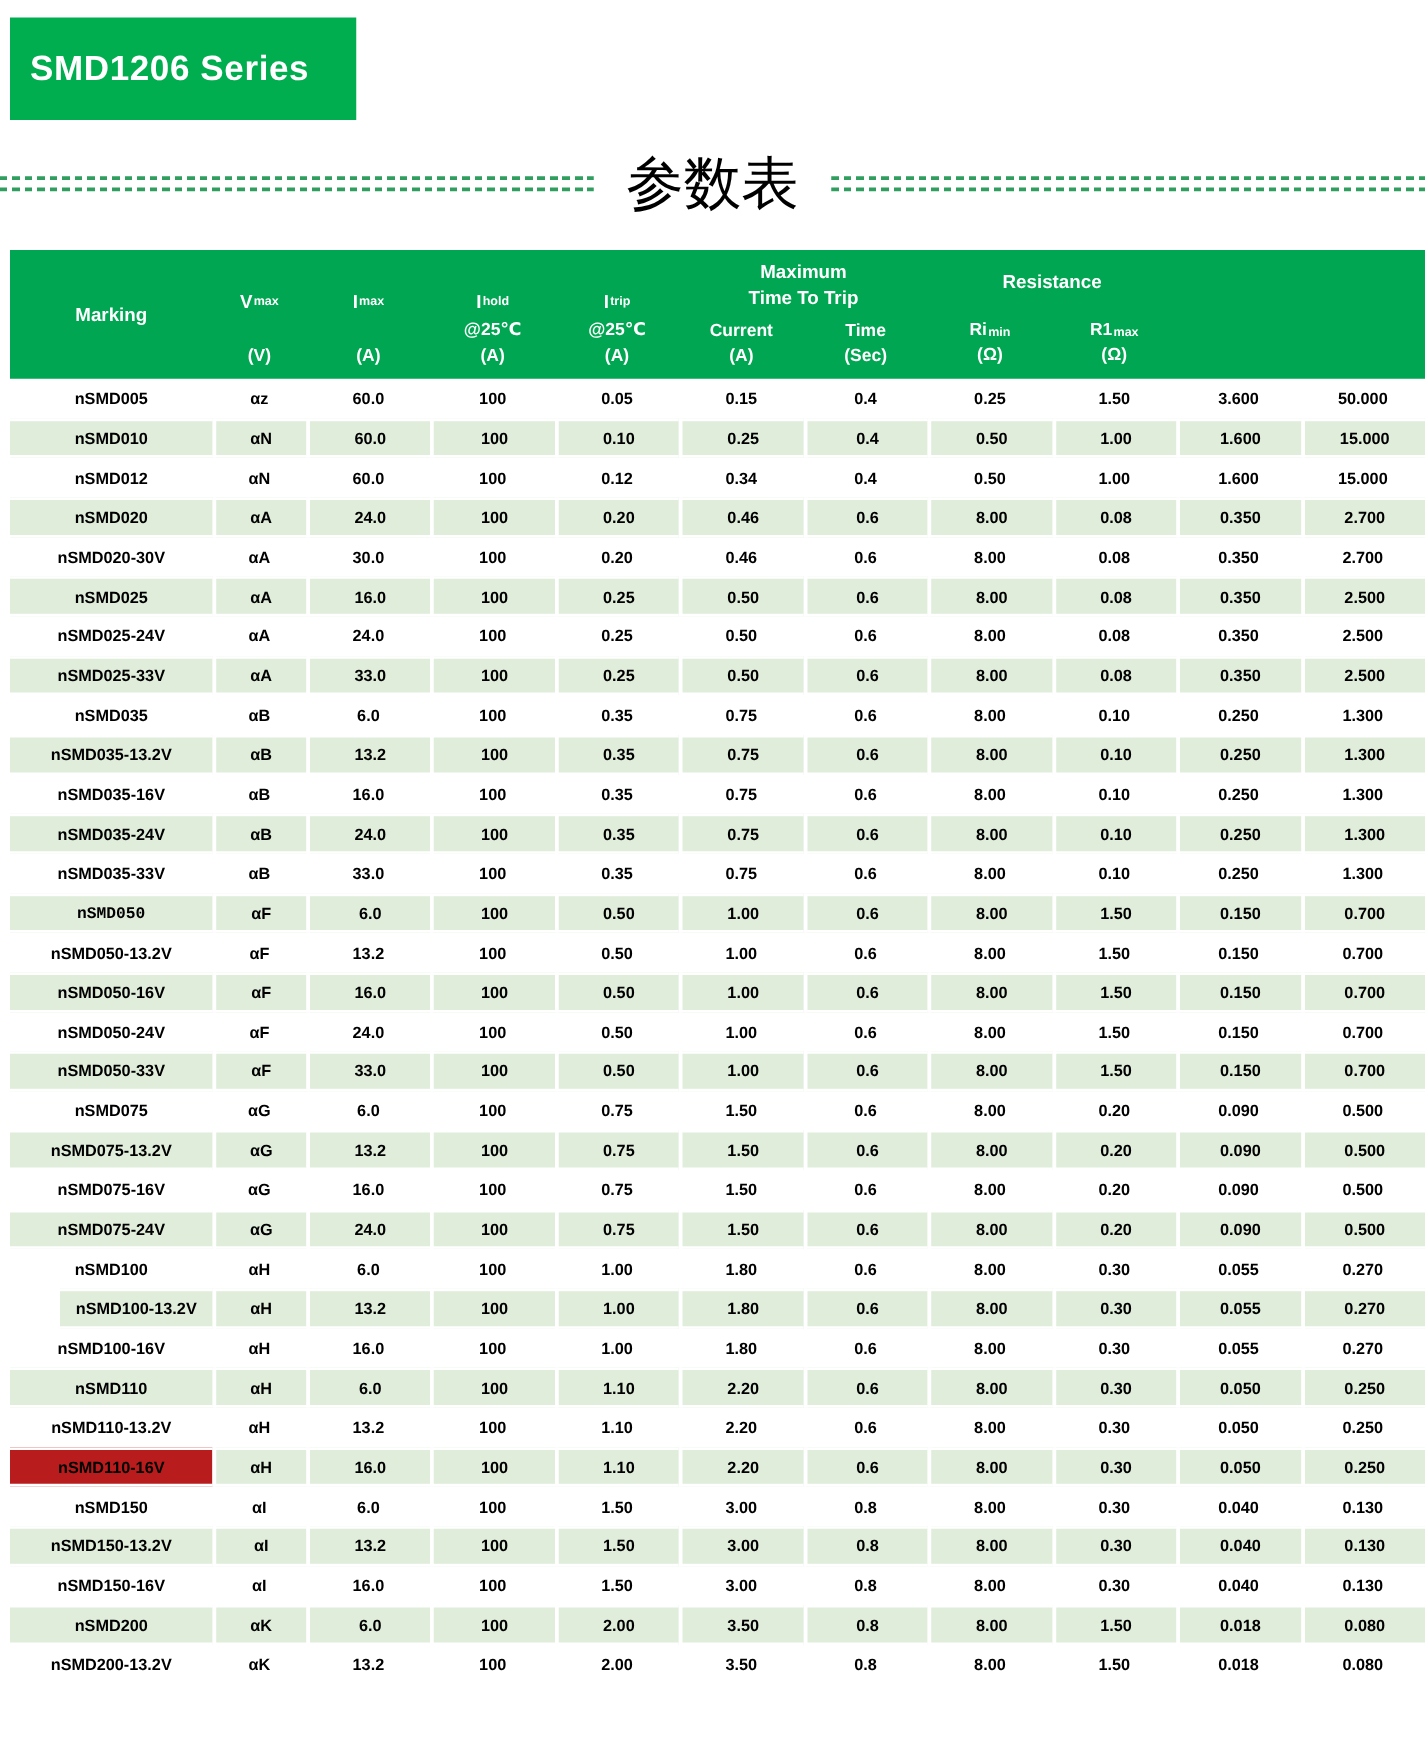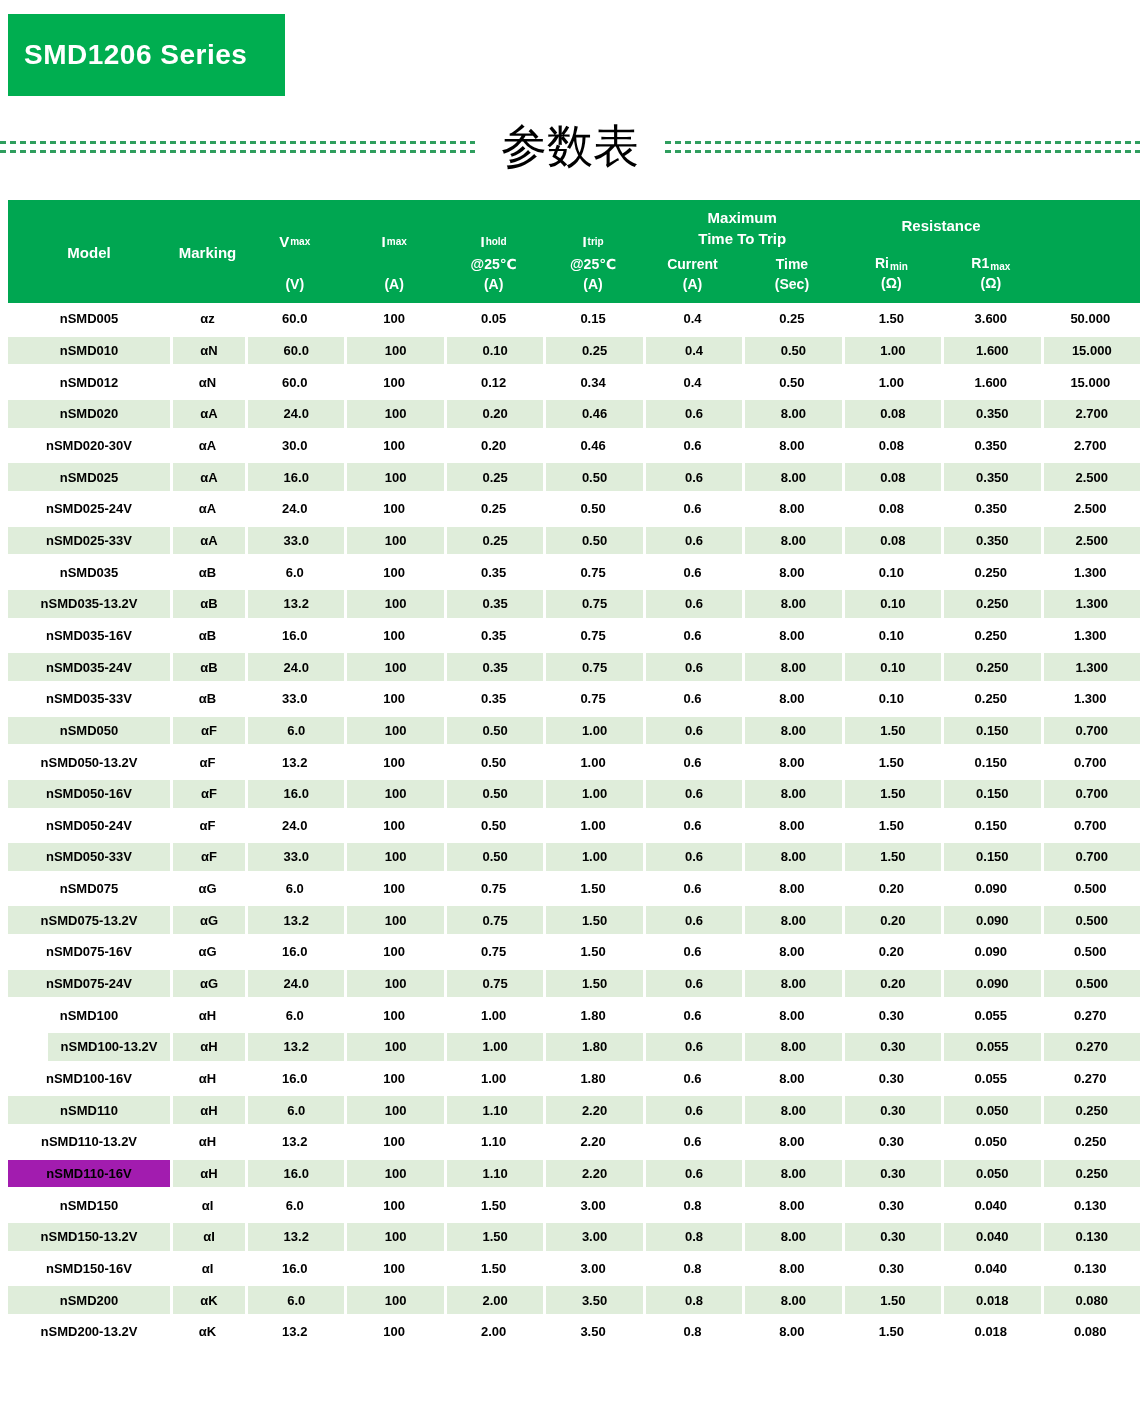--- a/index.html
+++ b/index.html
@@ -79,23 +79,20 @@
   <div class="dash-group">
     <div class="dash-line"></div>
     <div class="dash-line"></div>
   </div>
 </div>
 
 <div class="ptable">
 
   <div class="thead" id="thead" style="background: rgb(0, 166, 81);">
     <div class="hcol hcenter">
-      <span>Model</span>
-    </div>
-    <div class="hcol hcenter">
       <span>Marking</span>
     </div>
 
     <div class="hcol">
       <div class="hl1">
           <span>V</span>
           <sub class="hsub">max</sub>
         </div>
       <div class="hl2"></div>
       <div class="hl3">(V)</div>
@@ -331,21 +328,21 @@
         <div class="tcell">100</div>
         <div class="tcell">0.35</div>
         <div class="tcell">0.75</div>
         <div class="tcell">0.6</div>
         <div class="tcell">8.00</div>
         <div class="tcell">0.10</div>
         <div class="tcell">0.250</div>
         <div class="tcell">1.300</div>
       </div>
       <div class="trow alt">
-        <div class="tcell" style="background: rgb(223, 237, 218);">nSMD050</div>
+        <div class="tcell" style="background: rgb(223, 237, 218); font-family: Liberation Mono, monospace;">nSMD050</div>
         <div class="tcell" style="background: rgb(223, 237, 218);">αF</div>
         <div class="tcell" style="background: rgb(223, 237, 218);">6.0</div>
         <div class="tcell" style="background: rgb(223, 237, 218);">100</div>
         <div class="tcell" style="background: rgb(223, 237, 218);">0.50</div>
         <div class="tcell" style="background: rgb(223, 237, 218);">1.00</div>
         <div class="tcell" style="background: rgb(223, 237, 218);">0.6</div>
         <div class="tcell" style="background: rgb(223, 237, 218);">8.00</div>
         <div class="tcell" style="background: rgb(223, 237, 218);">1.50</div>
         <div class="tcell" style="background: rgb(223, 237, 218);">0.150</div>
         <div class="tcell" style="background: rgb(223, 237, 218);">0.700</div>
@@ -513,21 +510,21 @@
         <div class="tcell">100</div>
         <div class="tcell">1.10</div>
         <div class="tcell">2.20</div>
         <div class="tcell">0.6</div>
         <div class="tcell">8.00</div>
         <div class="tcell">0.30</div>
         <div class="tcell">0.050</div>
         <div class="tcell">0.250</div>
       </div>
       <div class="trow alt">
-        <div class="tcell" style="background: #a21caf;">nSMD110-16V</div>
+        <div class="tcell" style="background: #b91c1c;">nSMD110-16V</div>
         <div class="tcell" style="background: rgb(223, 237, 218);">αH</div>
         <div class="tcell" style="background: rgb(223, 237, 218);">16.0</div>
         <div class="tcell" style="background: rgb(223, 237, 218);">100</div>
         <div class="tcell" style="background: rgb(223, 237, 218);">1.10</div>
         <div class="tcell" style="background: rgb(223, 237, 218);">2.20</div>
         <div class="tcell" style="background: rgb(223, 237, 218);">0.6</div>
         <div class="tcell" style="background: rgb(223, 237, 218);">8.00</div>
         <div class="tcell" style="background: rgb(223, 237, 218);">0.30</div>
         <div class="tcell" style="background: rgb(223, 237, 218);">0.050</div>
         <div class="tcell" style="background: rgb(223, 237, 218);">0.250</div>

